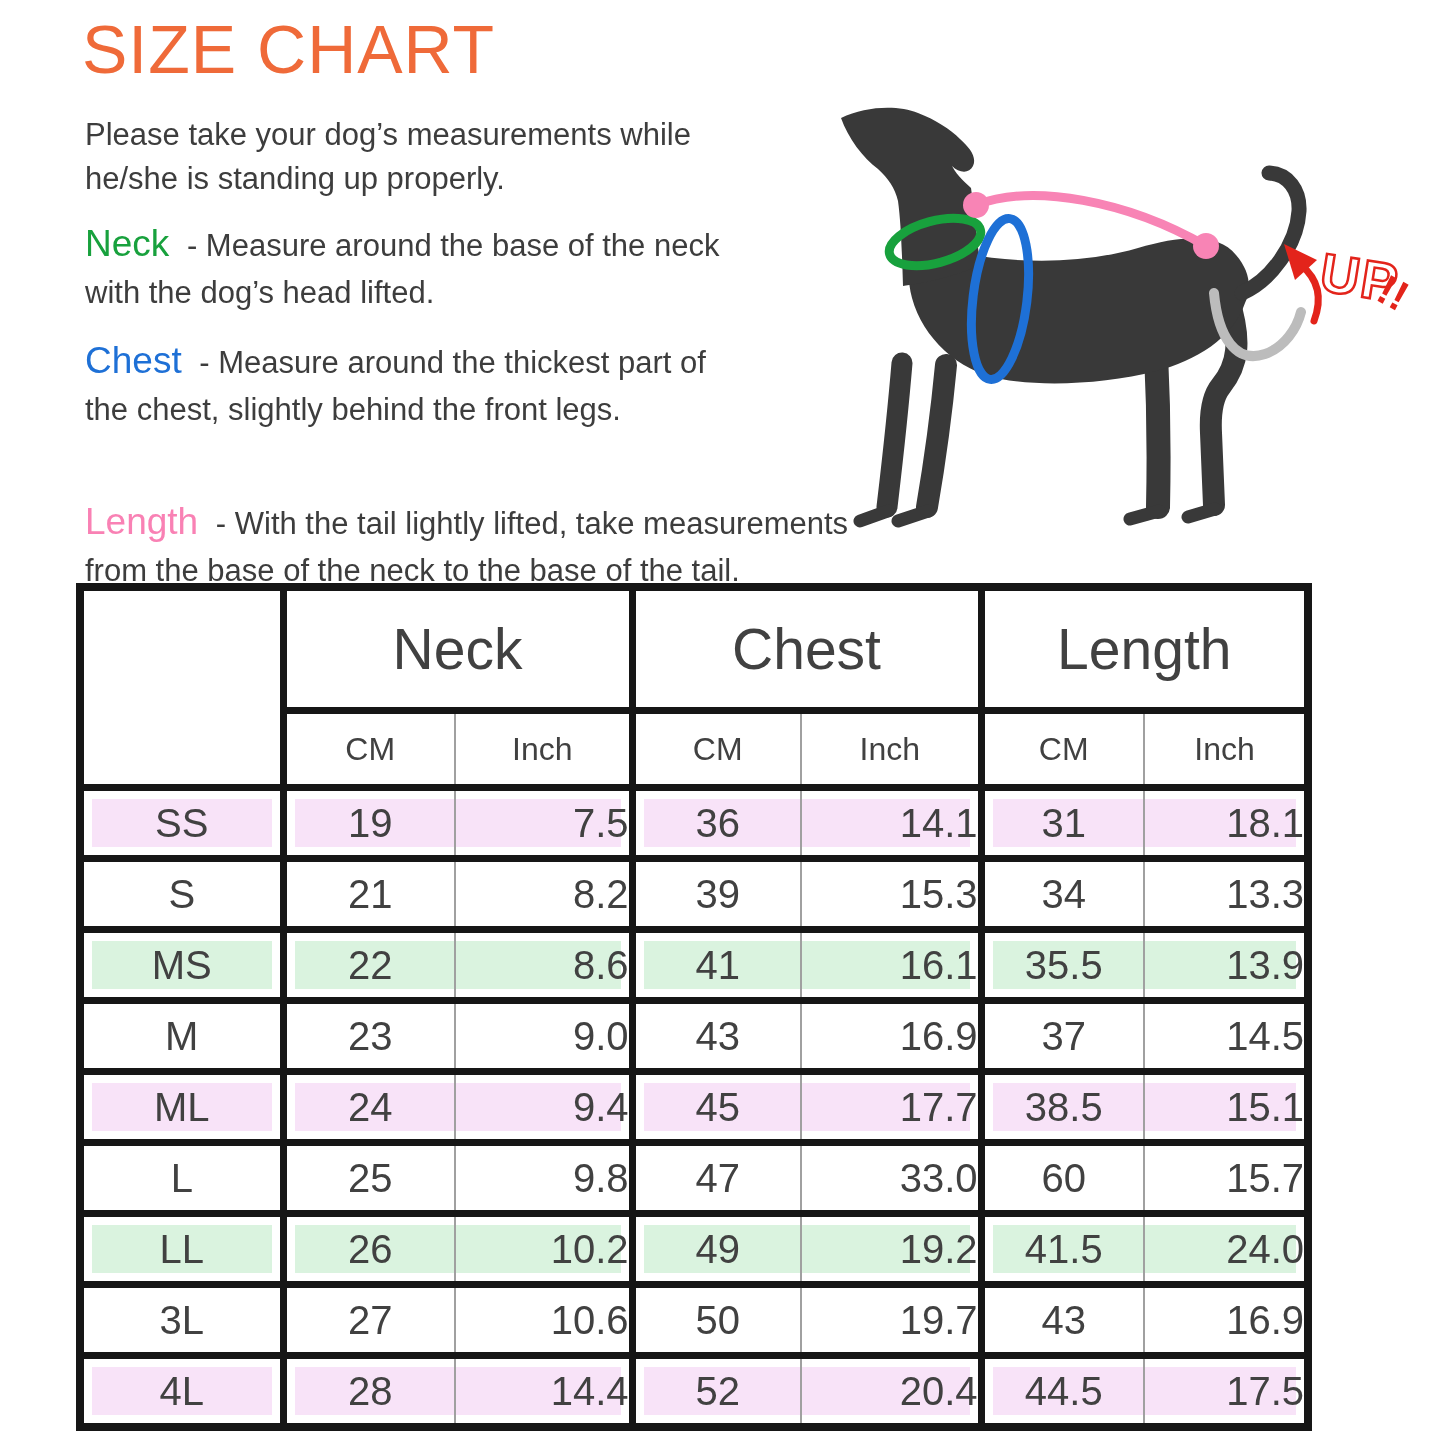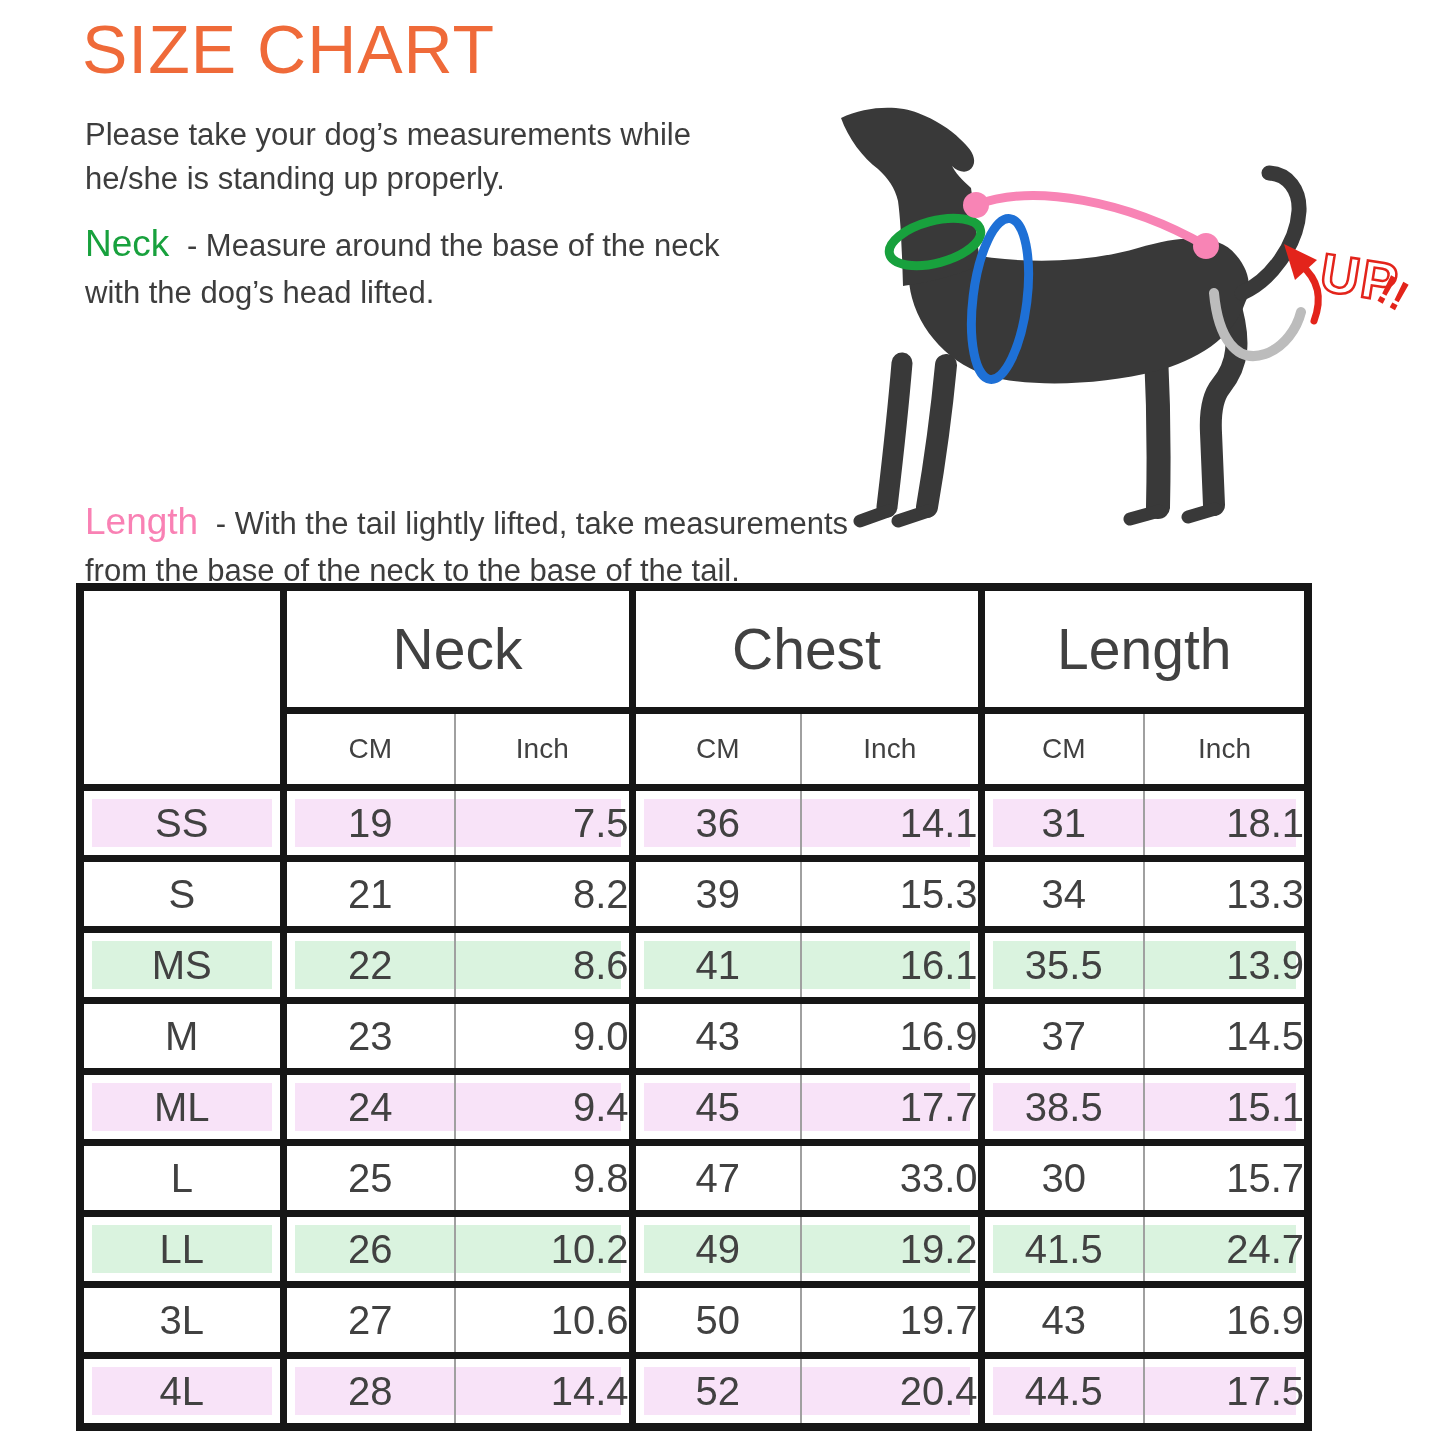--- a/index.html
+++ b/index.html
@@ -34,21 +34,21 @@
     border-collapse:collapse;table-layout:fixed;
     border:8px solid #161616;
   }
   .size-table th,.size-table td{
     border-top:7px solid #161616;border-bottom:7px solid #161616;
     text-align:center;vertical-align:middle;padding:0;
     color:#414141;font-weight:normal;
     --band:transparent;
   }
   .size-table .r-group th{height:116px;font-size:57px;}
-  .size-table .r-units th{height:70px;font-size:28px;}
+  .size-table .r-units th{height:70px;font-size:32px;}
   .size-table tbody td{height:64px;font-size:40px;}
   .size-table .corner{border-right:7px solid #161616;}
   .size-table th.group{border-left:7px solid #161616;}
   .size-table th.u-cm, .size-table td.cm{border-left:7px solid #161616;}
   .size-table th.u-inch, .size-table td.inch{border-left:2px solid #a0a0a0;}
   .g-neck{color:#18a13d;}
   .g-chest{color:#1e70d6;}
   .g-length{color:#f981b4;}
   
   .hl-pink td{--band:#f8e3f8;}
@@ -63,20 +63,22 @@
 <div class="canvas">
 
   <h1 class="title">SIZE CHART</h1>
 
   <p class="intro">Please take your dog’s measurements while
 he/she is standing up properly.</p>
 
   <p class="term term-neck"><span class="t t-green">Neck</span> <span class="desc">- Measure around the base of the neck
 with the dog’s head lifted.</span></p>
 
+  <p class="term term-chest"><span class="t t-blue">Chest</span> <span class="desc">- Measure around the thickest part of
+the chest, slightly behind the front legs.</span></p>
 
   <p class="term term-length"><span class="t t-pink">Length</span> <span class="desc">- With the tail lightly lifted, take measurements
 from the base of the neck to the base of the tail.</span></p>
 
   <svg class="dog-svg" viewBox="0 0 627 472" xmlns="http://www.w3.org/2000/svg">
 
     <g stroke="#393939" fill="none" stroke-linecap="round">
       <path d="M 84,270 C 79,330 73,380 69,414" stroke-width="21"></path>
       <path d="M 70,418 L 42,428" stroke-width="13"></path>
       <path d="M 128,272 C 122,335 114,385 109,414" stroke-width="22"></path>
@@ -188,31 +190,31 @@
         <td class="inch band-r">17.7</td>
         <td class="cm band-l">38.5</td>
         <td class="inch band-r">15.1</td>
       </tr>
       <tr>
         <td class="sz band-b">L</td>
         <td class="cm band-l">25</td>
         <td class="inch band-r">9.8</td>
         <td class="cm band-l">47</td>
         <td class="inch band-r">33.0</td>
-        <td class="cm band-l">30</td>
+        <td class="cm band-l">60</td>
         <td class="inch band-r">15.7</td>
       </tr>
       <tr class="hl-green">
         <td class="sz band-b">LL</td>
         <td class="cm band-l">26</td>
         <td class="inch band-r">10.2</td>
         <td class="cm band-l">49</td>
         <td class="inch band-r">19.2</td>
         <td class="cm band-l">41.5</td>
-        <td class="inch band-r">24.7</td>
+        <td class="inch band-r">24.0</td>
       </tr>
       <tr>
         <td class="sz band-b">3L</td>
         <td class="cm band-l">27</td>
         <td class="inch band-r">10.6</td>
         <td class="cm band-l">50</td>
         <td class="inch band-r">19.7</td>
         <td class="cm band-l">43</td>
         <td class="inch band-r">16.9</td>
       </tr>

